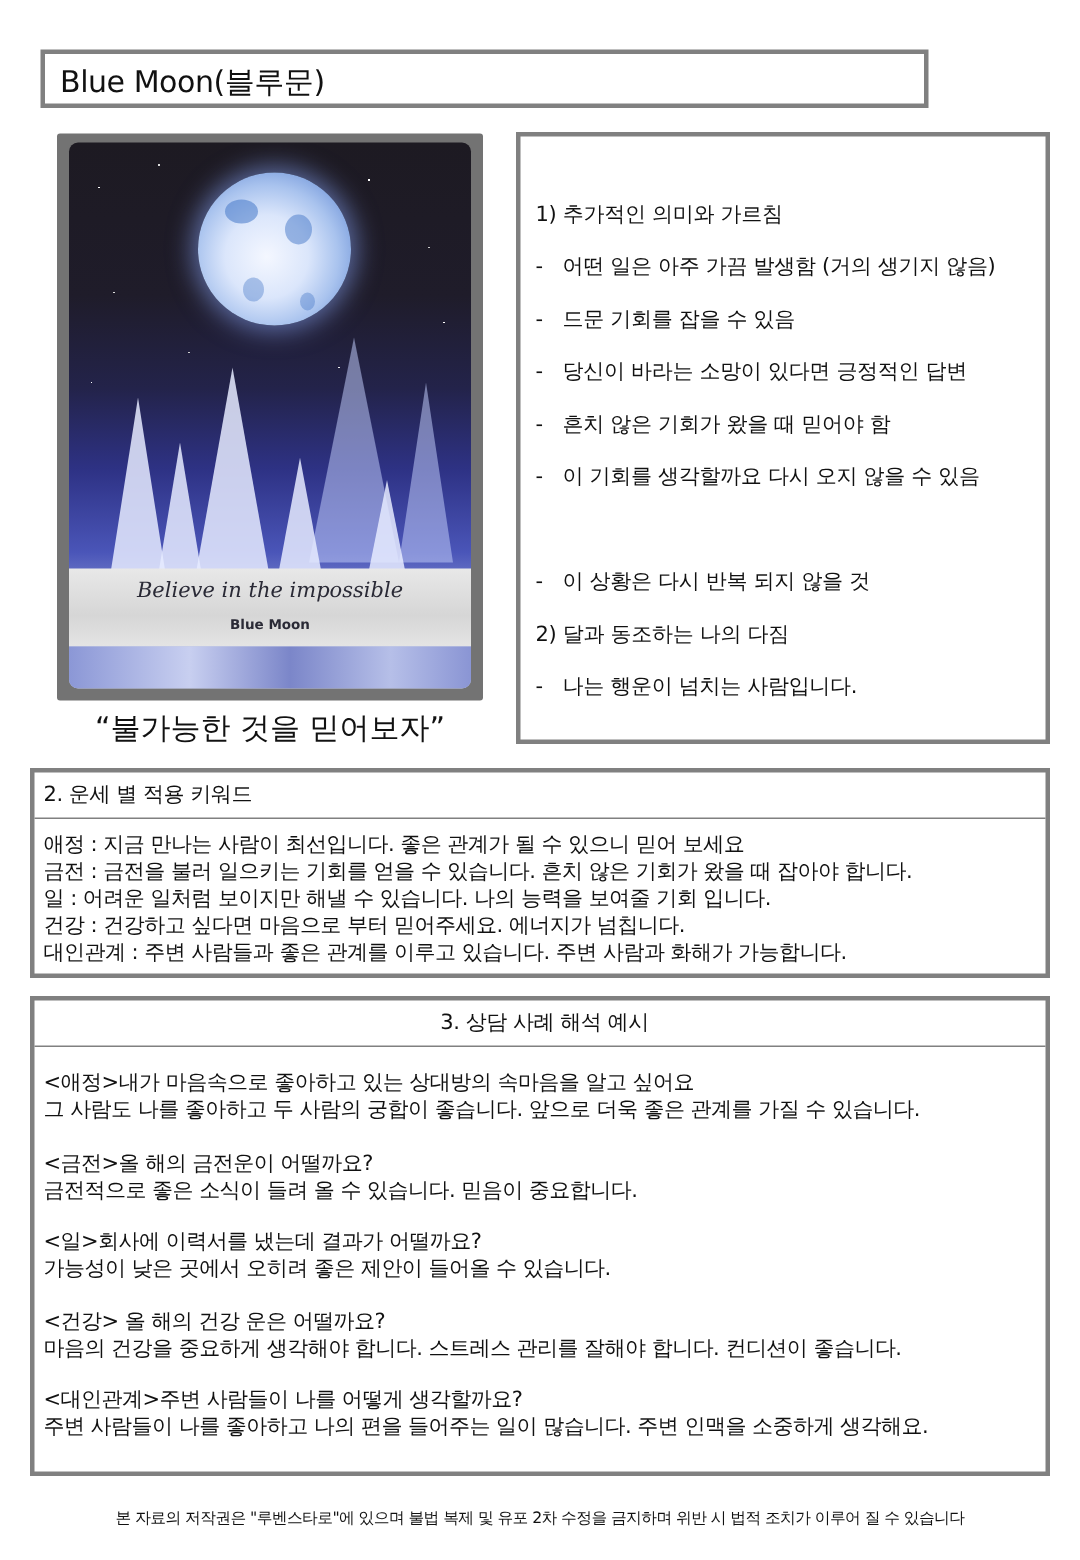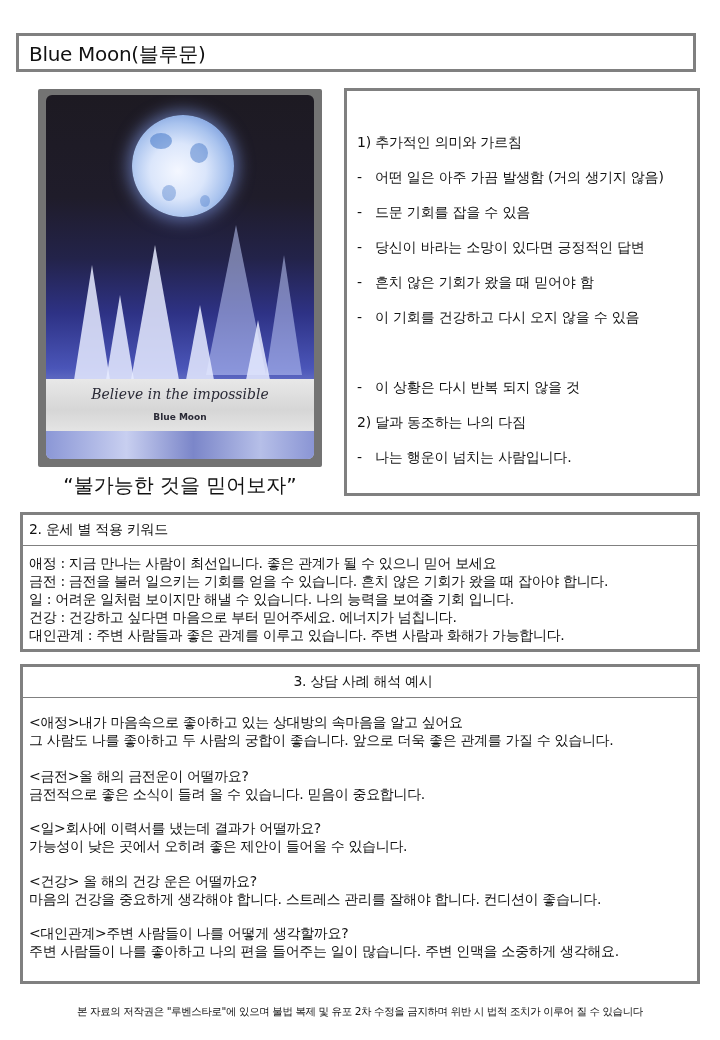--- a/index.html
+++ b/index.html
@@ -2,21 +2,21 @@
 <html><head>
 <meta charset="utf-8">
 <style>
   * { box-sizing: border-box; margin: 0; padding: 0; }
   html, body { width: 720px; height: 1040px; background: #ffffff; overflow: hidden; }
   body { position: relative; font-family: "DejaVu Sans", "Liberation Sans", sans-serif; color: #111; }
 
   .box { position: absolute; border: 3px solid #808080; background: #fff; }
 
   
-  #title-box { left: 16px; top: 33px; width: 680px; height: 39px; text-align: right; }
+  #title-box { left: 27px; top: 33px; width: 592px; height: 39px; text-align: right; }
   #title-box .t { position: absolute; left: 10px; top: 5px; font-size: 20px; color: #111; letter-spacing: -0.3px; }
 
   
   #card { position: absolute; left: 38px; top: 89px; width: 284px; height: 378px; background: #737373; border-radius: 2px; overflow: hidden; }
   #card .inner { position: absolute; left: 8px; top: 6px; right: 8px; bottom: 8px; border-radius: 6px; overflow: hidden;
      background: linear-gradient(180deg, #1d1a22 0%, #1f1c2a 28%, #23234a 45%, #2e3285 60%, #4a55b8 75%, #9aa6dd 88%, #c6cdea 100%); }
   .stars { position: absolute; inset: 0;
      background-image:
       radial-gradient(1px 1px at 20px 30px, #fff 50%, transparent 51%),
       radial-gradient(1px 1px at 60px 15px, #ddd 50%, transparent 51%),
@@ -86,21 +86,21 @@
   </div>
 </div>
 <div id="caption">“불가능한 것을 믿어보자”</div>
 
 <div id="sec1" class="box">
   <div class="item" style="top:43px">1) 추가적인 의미와 가르침</div>
   <div class="item" style="top:78px"><span class="dash">-</span><span>어떤 일은 아주 가끔 발생함 (거의 생기지 않음)</span></div>
   <div class="item" style="top:113px"><span class="dash">-</span><span>드문 기회를 잡을 수 있음</span></div>
   <div class="item" style="top:148px"><span class="dash">-</span><span>당신이 바라는 소망이 있다면 긍정적인 답변</span></div>
   <div class="item" style="top:183px"><span class="dash">-</span><span>흔치 않은 기회가 왔을 때 믿어야 함</span></div>
-  <div class="item" style="top:218px"><span class="dash">-</span><span>이 기회를 건강하고 다시 오지 않을 수 있음</span></div>
+  <div class="item" style="top:218px"><span class="dash">-</span><span>이 기회를 생각할까요 다시 오지 않을 수 있음</span></div>
   <div class="item" style="top:288px"><span class="dash">-</span><span>이 상황은 다시 반복 되지 않을 것</span></div>
   <div class="item" style="top:323px">2) 달과 동조하는 나의 다짐</div>
   <div class="item" style="top:358px"><span class="dash">-</span><span>나는 행운이 넘치는 사람입니다.</span></div>
 </div>
 
 <div id="sec2" class="box">
   <div class="hdr">2. 운세 별 적용 키워드</div>
   <div class="line" style="top:39px">애정 : 지금 만나는 사람이 최선입니다. 좋은 관계가 될 수 있으니 믿어 보세요</div>
   <div class="line" style="top:57px">금전 : 금전을 불러 일으키는 기회를 얻을 수 있습니다. 흔치 않은 기회가 왔을 때 잡아야 합니다.</div>
   <div class="line" style="top:75px">일 :  어려운 일처럼 보이지만 해낼 수 있습니다. 나의 능력을 보여줄 기회 입니다.</div>

